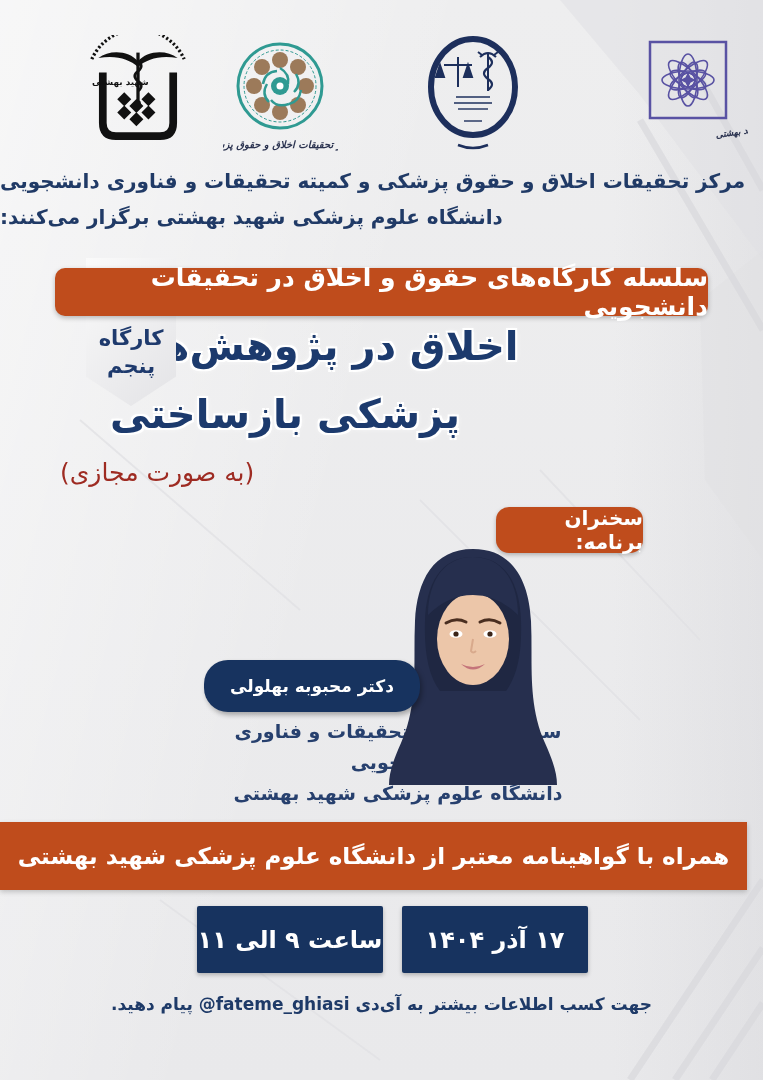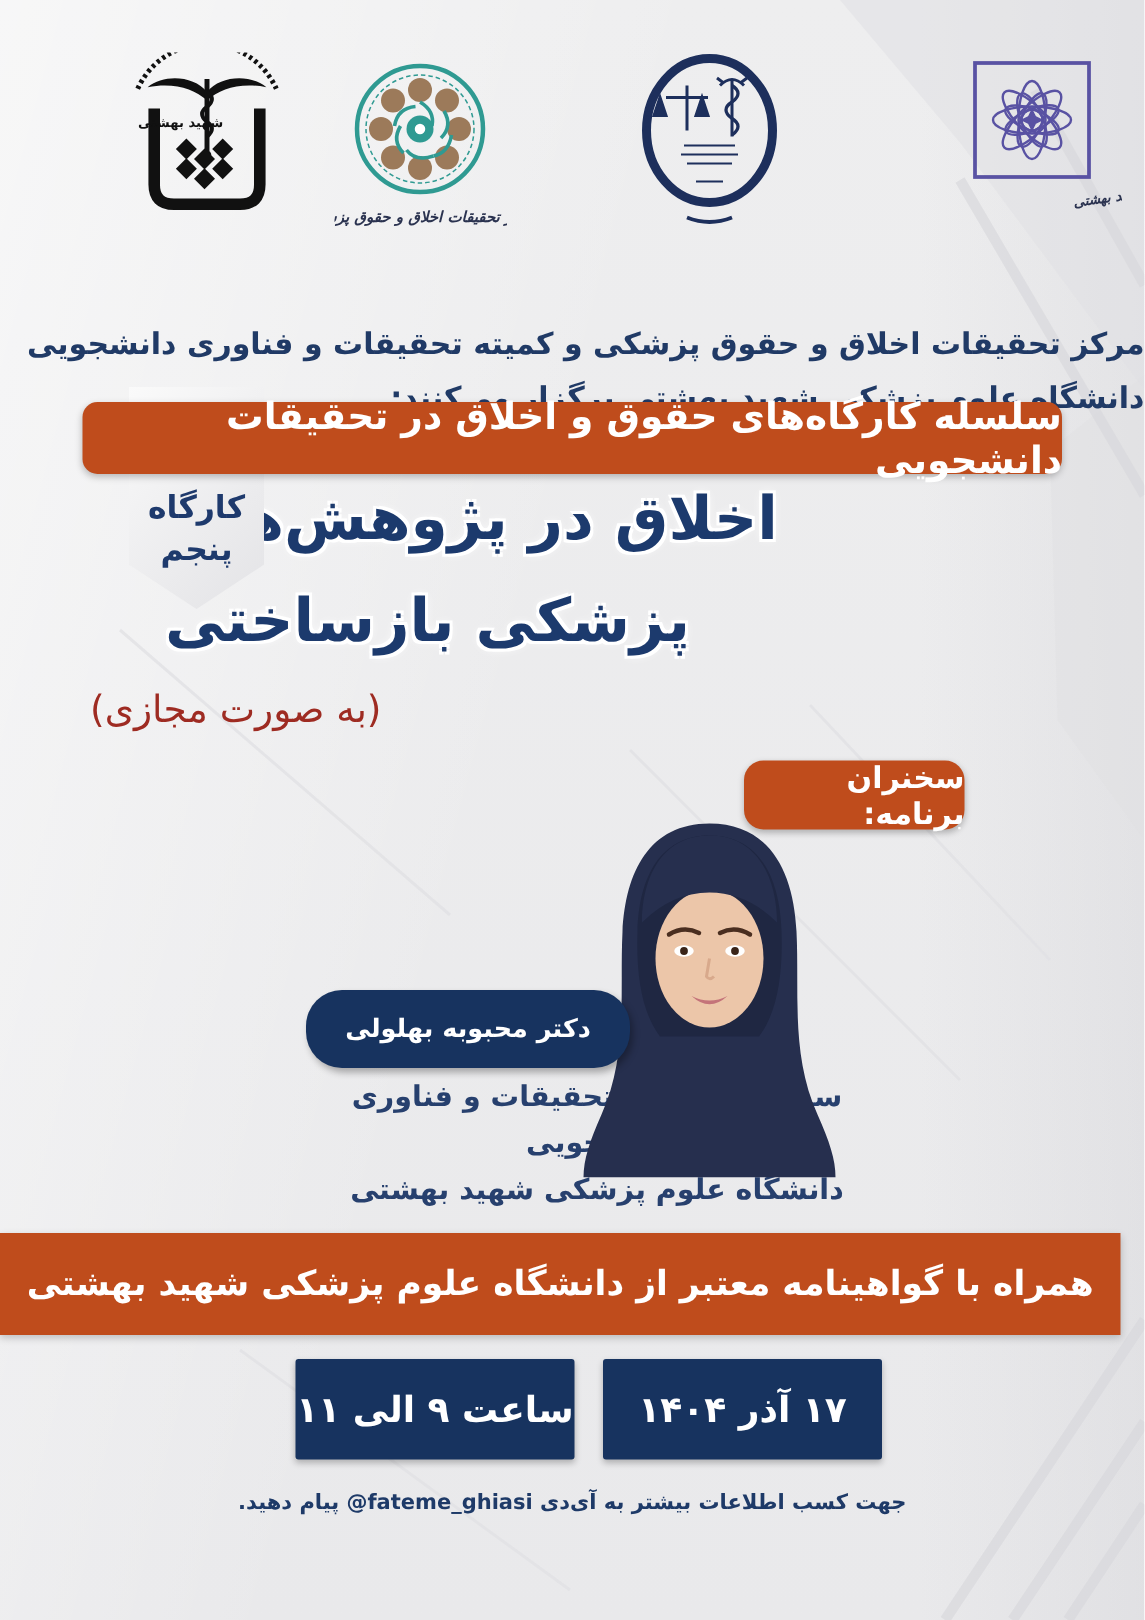--- a/index.html
+++ b/index.html
@@ -19,22 +19,22 @@
   
   .logos{ position:absolute; top:25px; right:0; left:0; height:130px; }
   .logo{ position:absolute; }
   .logo-src   { right:570px; left:auto; top:10px; width:110px; height:110px; }
   .logo-ethics{ right:425px; top:15px; width:115px; height:120px; }
   .logo-seal  { right:235px; top:10px; width:110px; height:120px; }
   .logo-sbmu  { right:15px;  top:5px;  width:150px; height:120px; }
 
   
   .organizer{
-    position:absolute; top:163px; left:0; right:0; text-align:right;
-    color:#203a66; font-weight:bold; font-size:20px; line-height:36px;margin-top:48px;
+    position:absolute; top:163px; left:0; right:0; text-align:left;
+    color:#203a66; font-weight:bold; font-size:20px; line-height:36px;
   }
 
   
   .series-banner{
     position:absolute; top:268px; right:55px; left:55px; height:48px;
     background:#bf4c1c; border-radius:10px; z-index:3;
     display:flex; align-items:center; justify-content:center;
     color:#fff; font-weight:bold; font-size:25px;
     box-shadow:0 2px 5px rgba(0,0,0,.25);
     padding-left:20px;
@@ -96,21 +96,21 @@
     display:flex; align-items:center; justify-content:center;
     color:#fff; font-weight:bold; font-size:24px;
     box-shadow:0 2px 4px rgba(0,0,0,.25);
   }
   .date-box{ right:175px; }
   .time-box{ right:380px; }
 
   
   .contact{
     position:absolute; top:994px; left:0; right:0; text-align:center;
-    color:#1e3a68; font-weight:bold; font-size:14px;
+    color:#1e3a68; font-weight:bold; font-size:17px;
   }
   .contact bdi{ unicode-bidi:isolate; direction:ltr; }
 </style>
 </head>
 <body>
 
 <div class="poster">
 
   <svg class="texture" viewBox="0 0 763 1080">
     <polygon points="560,0 763,0 763,260 640,95" fill="#e0e0e4" opacity="0.55"></polygon>

